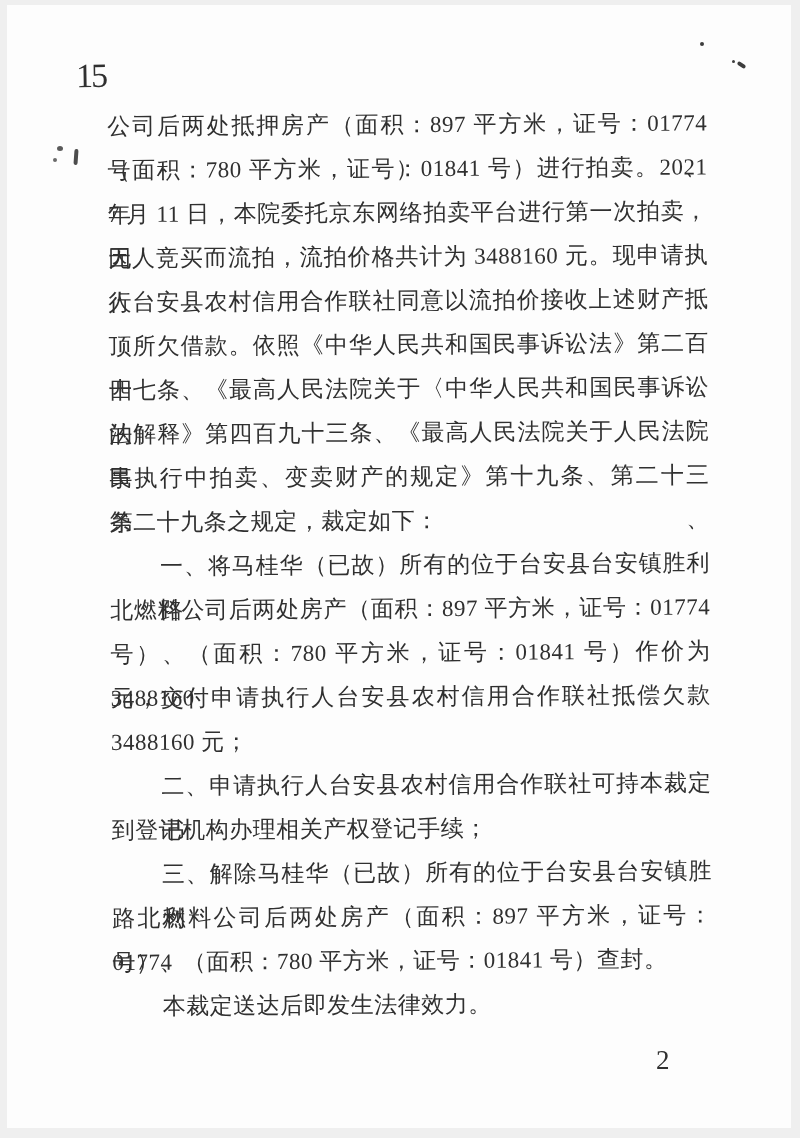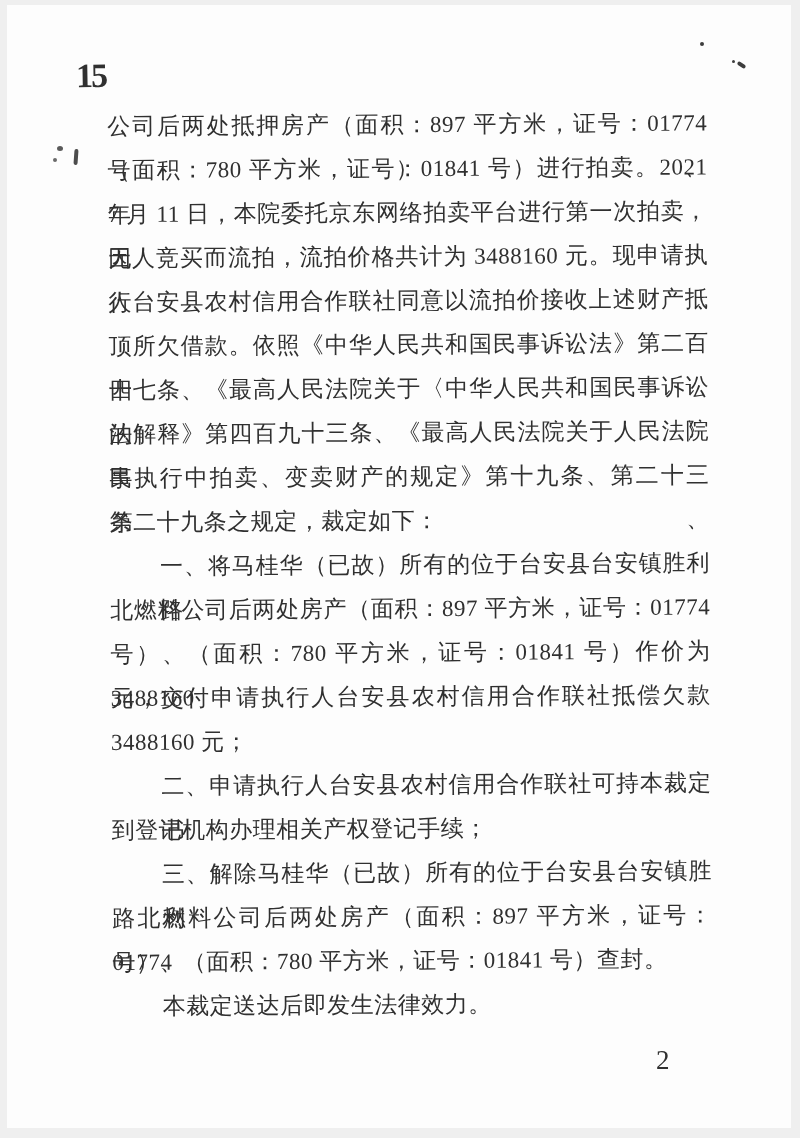--- a/index.html
+++ b/index.html
@@ -17,21 +17,21 @@
     top: 5px;
     width: 784px;
     height: 1123px;
     background: var(--paper, #fdfdfd);
   }
   .corner-num {
     position: absolute;
     left: 69px;
     top: 52px;
     font-size: 34px;
-    font-weight: 700;
+    font-weight: 400;
     letter-spacing: -2px;
     color: var(--ink, #2f2f2f);
     transform: rotate(-1deg);
   }
   .doc {
     position: absolute;
     left: 103px;
     top: 100px;
     width: 600px;
     transform: rotate(-0.35deg);

